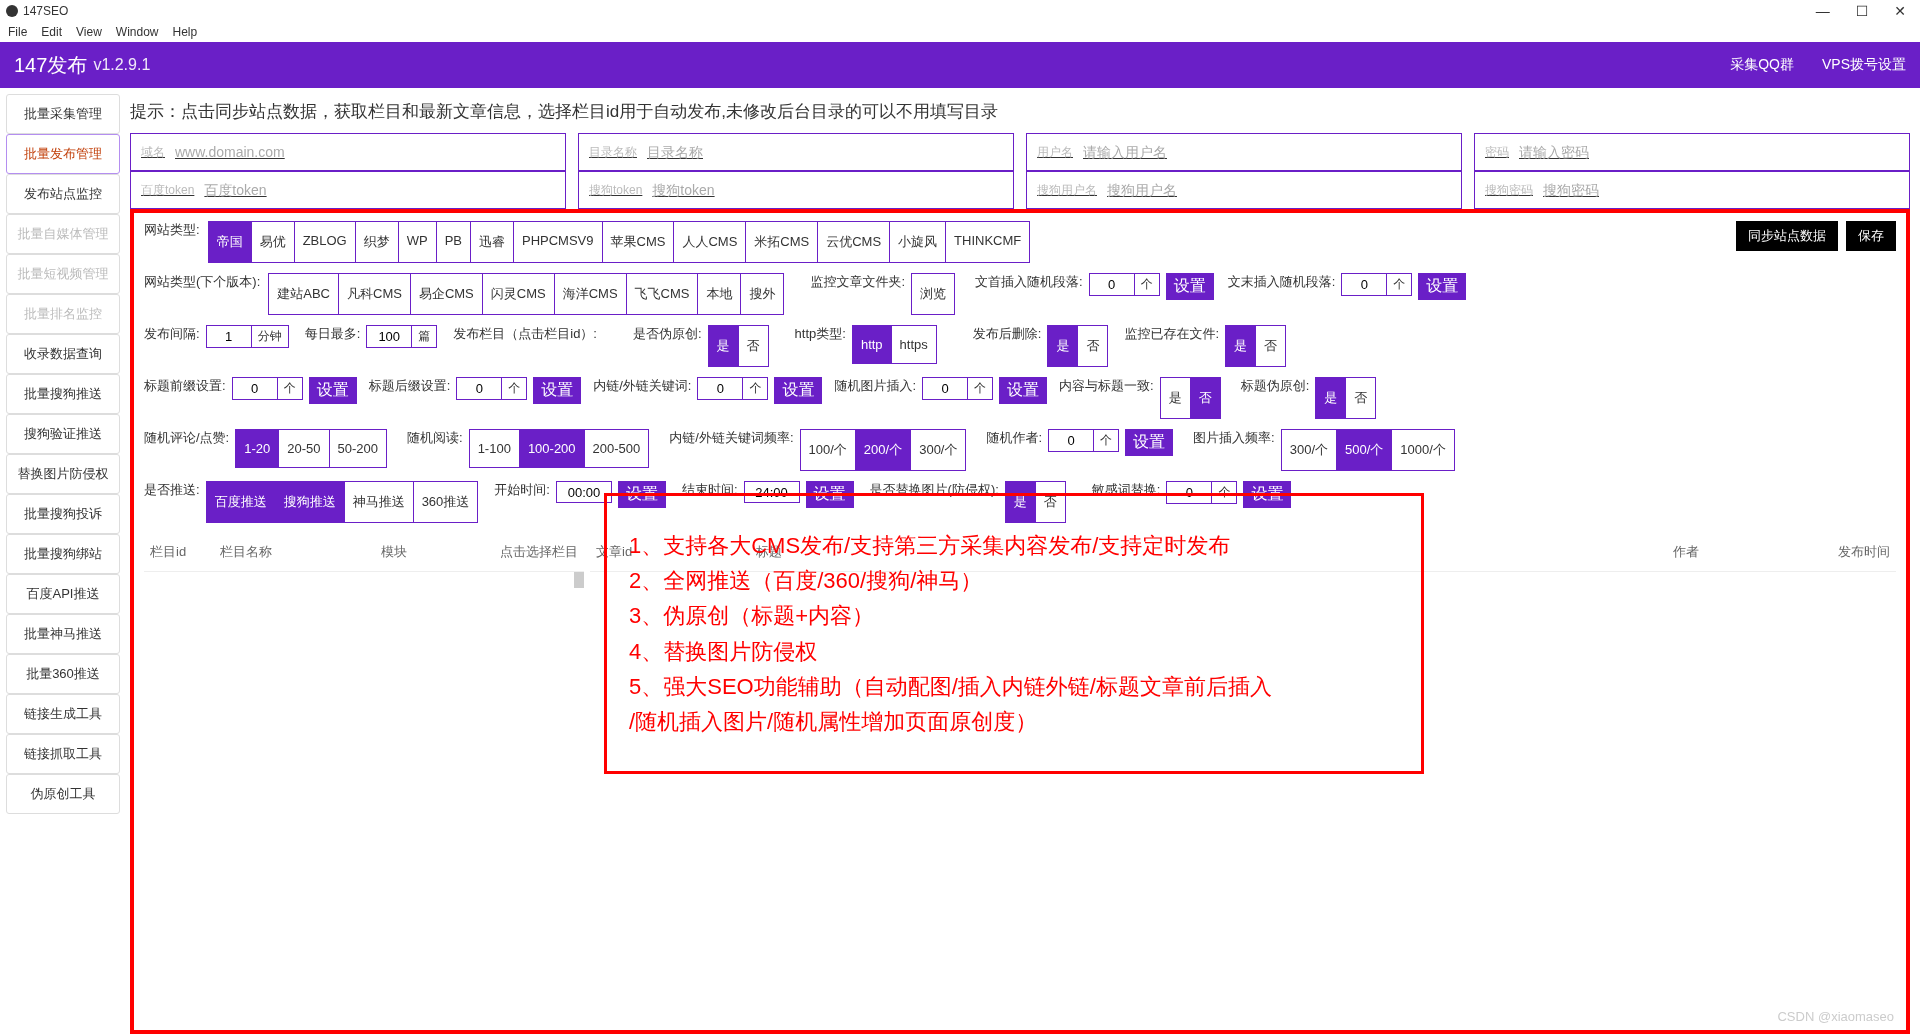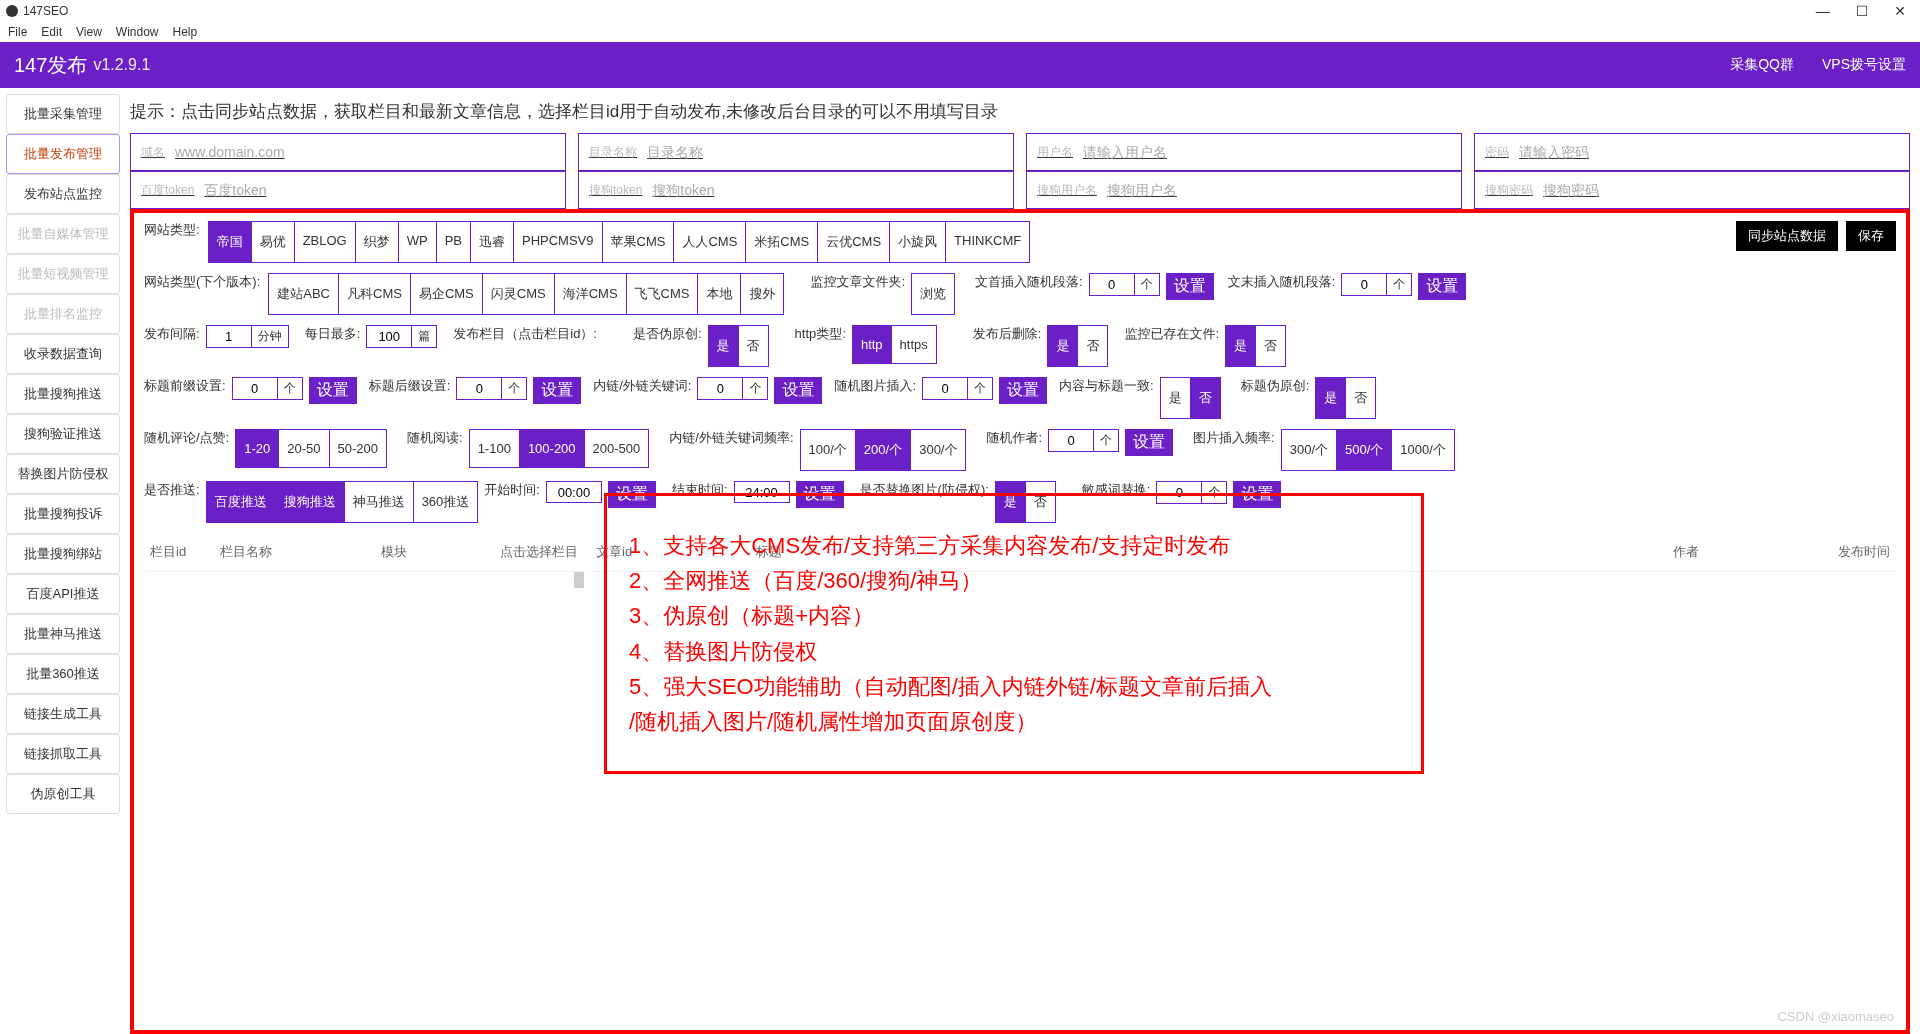--- a/index.html
+++ b/index.html
@@ -304,21 +304,21 @@
       </div>
 
       <div class="row">
         <span>是否推送:</span>
         <span class="seggroup" id="r6p">
             <span class="opt sel">百度推送</span>
             <span class="opt sel">搜狗推送</span>
             <span class="opt">神马推送</span>
             <span class="opt">360推送</span>
           </span>
-        <span style="">开始时间:</span>
+        <span style="margin-left:10px">开始时间:</span>
         <input class="numin" style="width: 56px;" value="00:00">
         <button class="setbtn">设置</button>
         <span style="margin-left:10px">结束时间:</span>
         <input class="numin" style="width: 56px;" value="24:00">
         <button class="setbtn">设置</button>
         <span style="margin-left:10px">是否替换图片(防侵权):</span>
         <span class="seggroup">
             <span class="opt sel">是</span>
             <span class="opt">否</span>
           </span>

